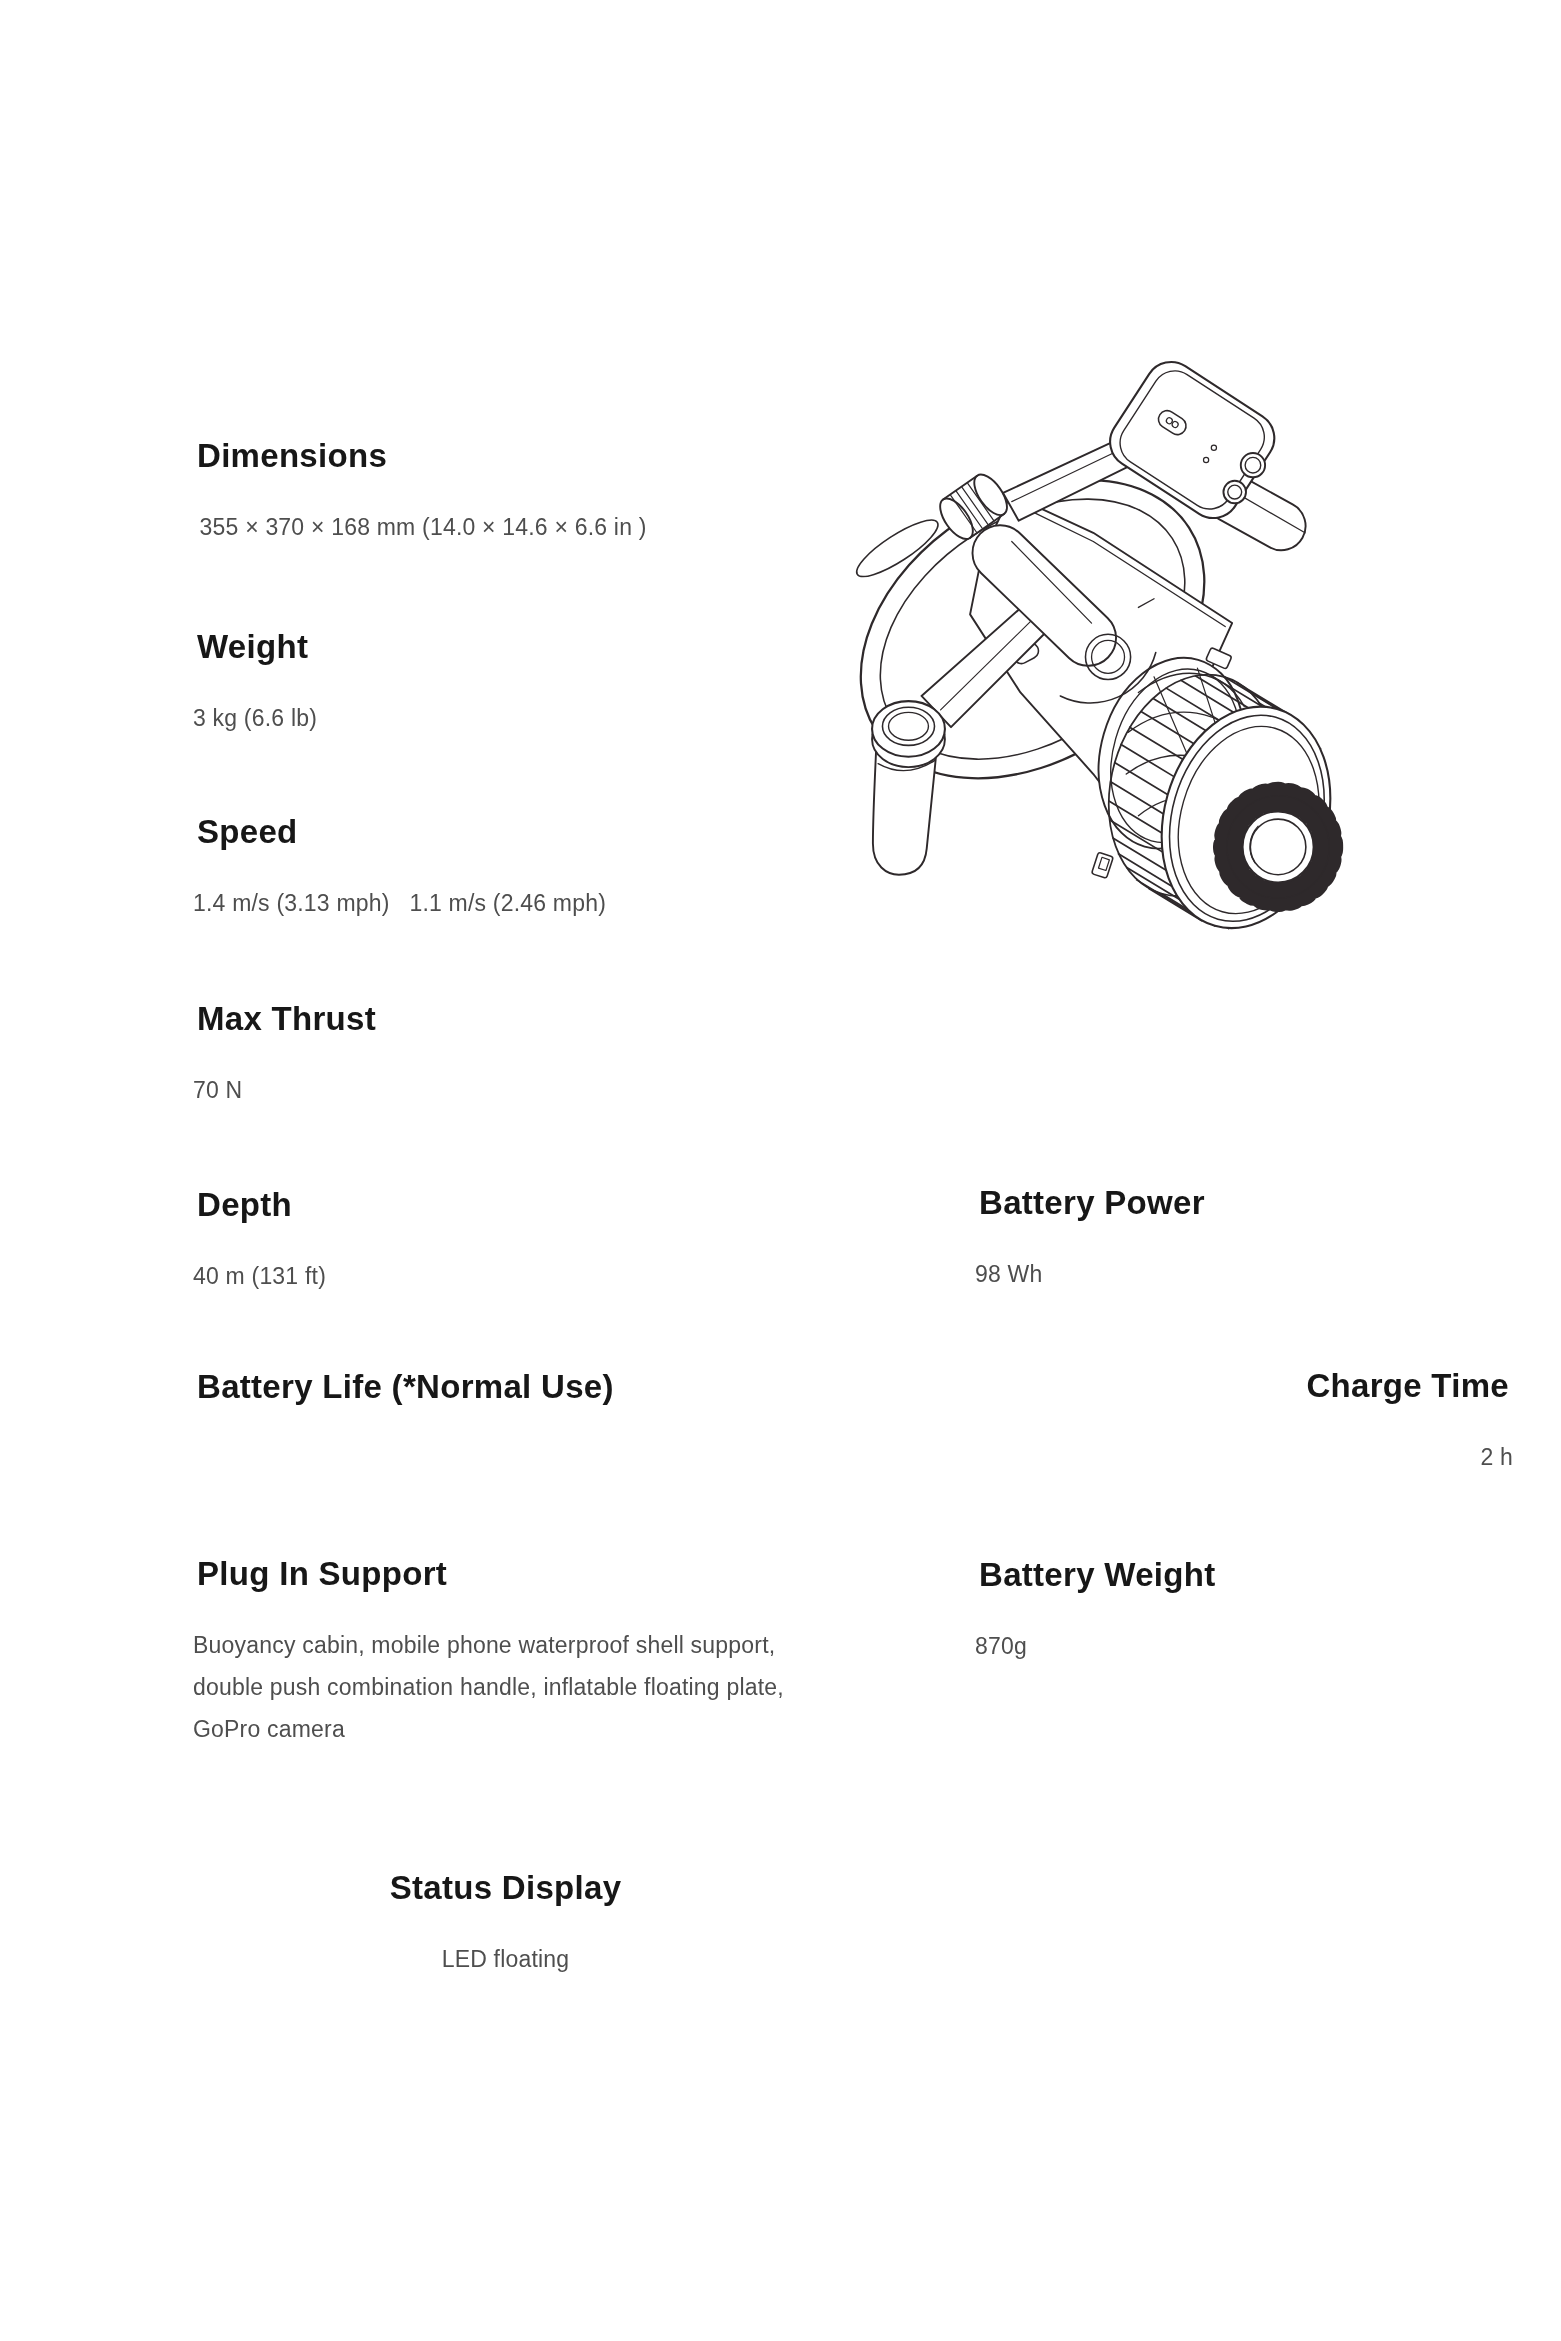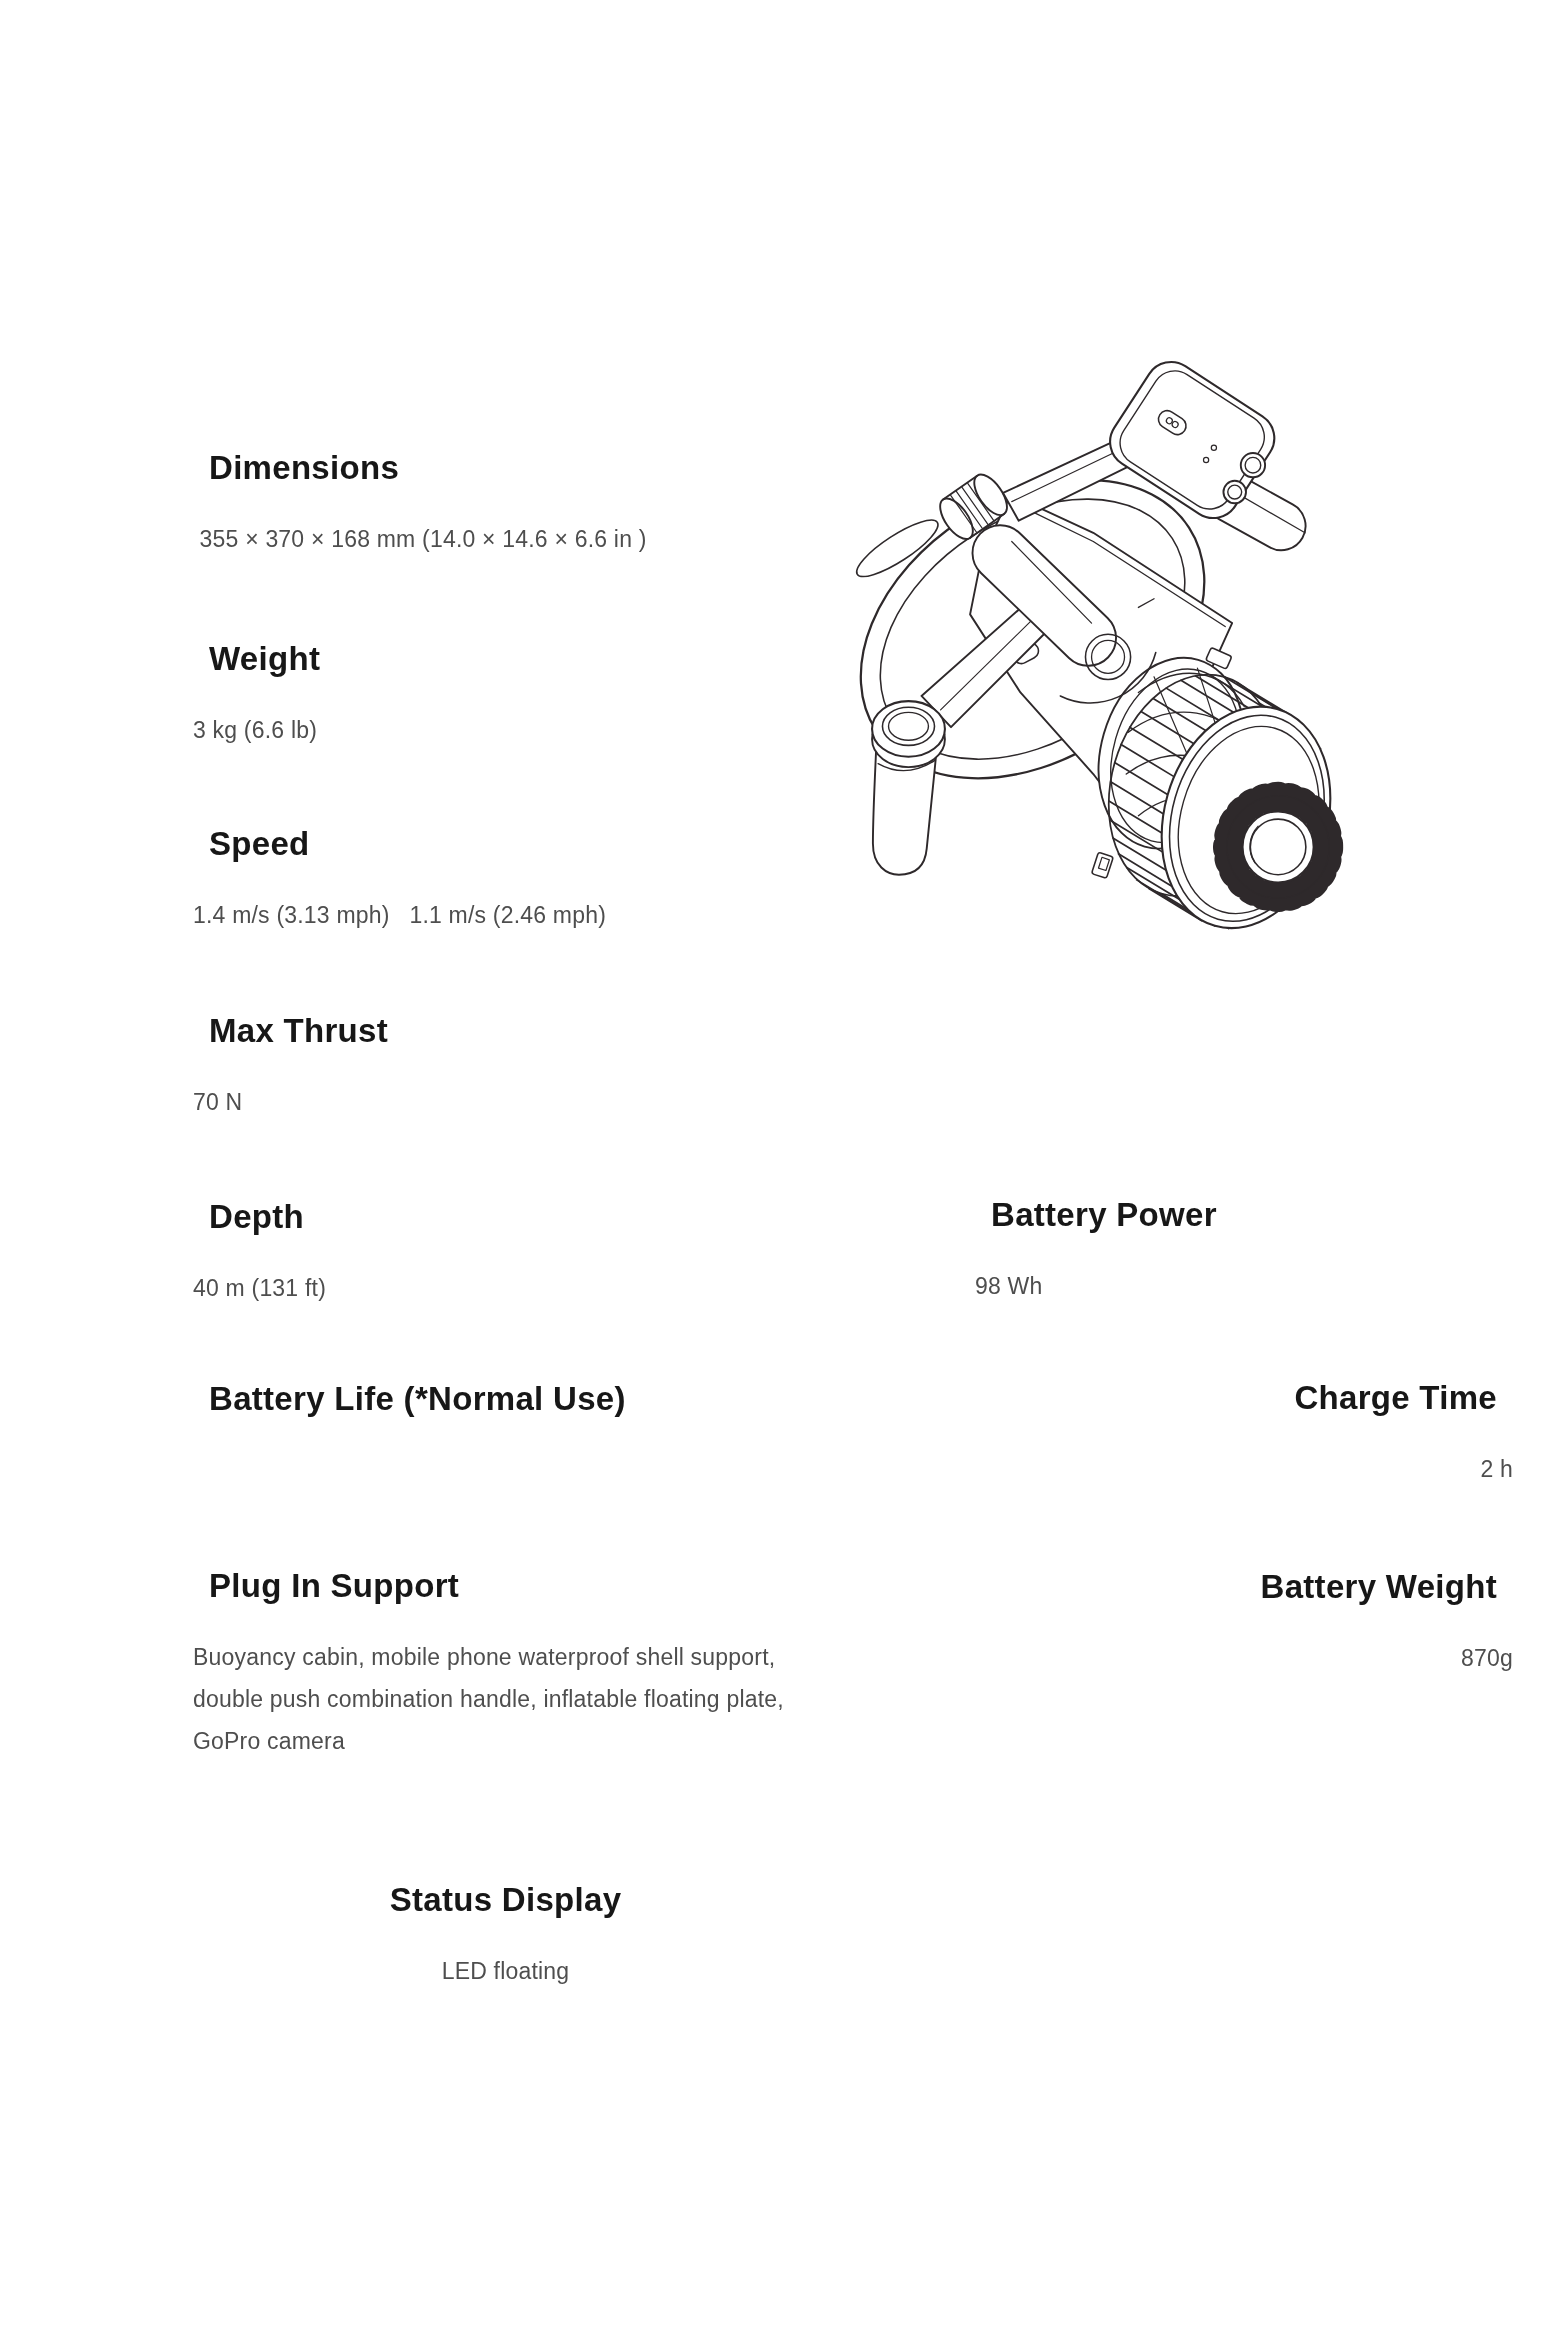--- a/index.html
+++ b/index.html
@@ -3,21 +3,21 @@
 <meta charset="utf-8">
 <style>
   html, body { margin: 0; padding: 0; background: #ffffff; }
   body {
     width: 1562px; height: 2342px; position: relative;
     font-family: "Liberation Sans", sans-serif;
     overflow: hidden;
   }
   .spec { position: absolute; width: 625px; }
   .spec .spec-title {
-    margin: 16px; font-size: 33px; line-height: 42px; font-weight: 700;
+    margin: 4px; font-size: 33px; line-height: 42px; font-weight: 700;
     color: #171717; letter-spacing: 0.3px;
   }
   .spec .spec-value {
     margin: 29px 0 0 0; font-size: 23px; line-height: 42px;
     font-weight: 400; color: #4e4e4e; white-space: pre-wrap;
     letter-spacing: 0.2px;
   }
   .spec.right-col { width: 538px; }
   .illustration {
     position: absolute; left: 833px; top: 347px; width: 590px; height: 625px;
@@ -205,17 +205,17 @@
 <div class="spec right-col" style="left:975px; top:1178px;">
   <h2 class="spec-title">Battery Power</h2>
   <div class="spec-value">98 Wh</div>
 </div>
 
 <div class="spec right-col" style="left:975px; top:1361px;text-align:right;">
   <h2 class="spec-title">Charge Time</h2>
   <div class="spec-value">2 h</div>
 </div>
 
-<div class="spec right-col" style="left:975px; top:1550px;text-align:right;">
+<div class="spec right-col" style="left:975px; top:1550px;">
   <h2 class="spec-title">Battery Weight</h2>
   <div class="spec-value">870g</div>
 </div>
 
 
 </body></html>

